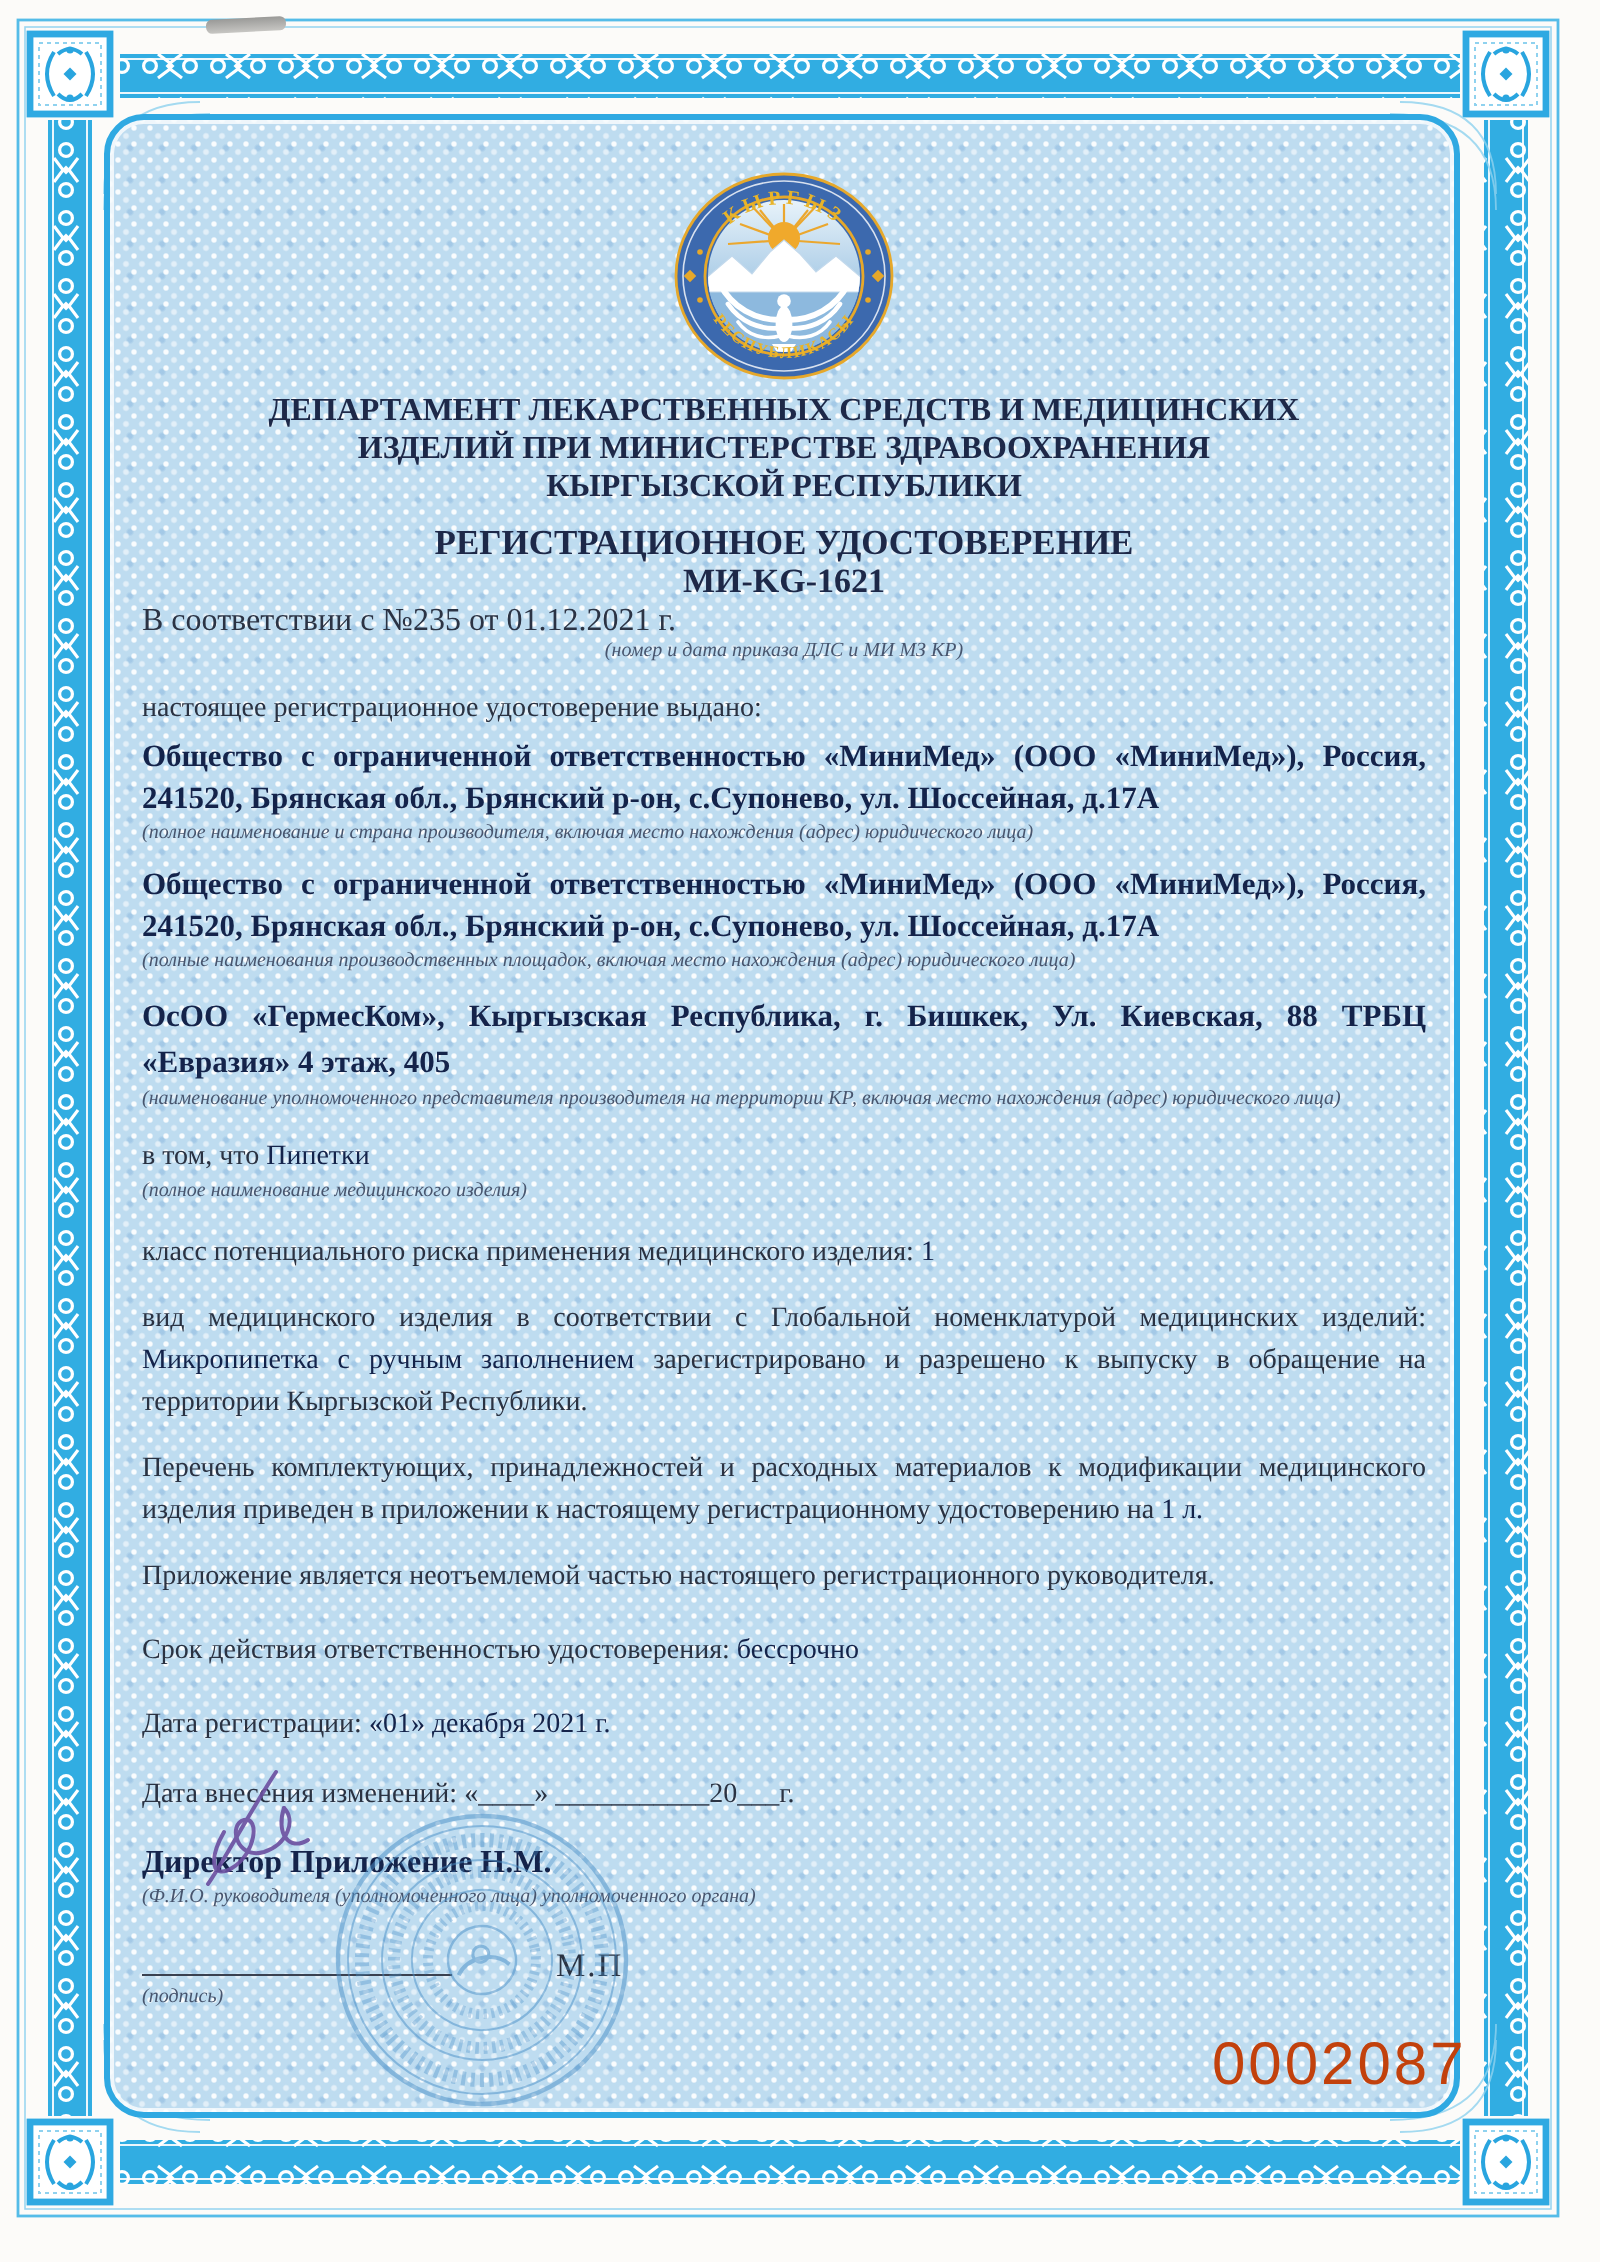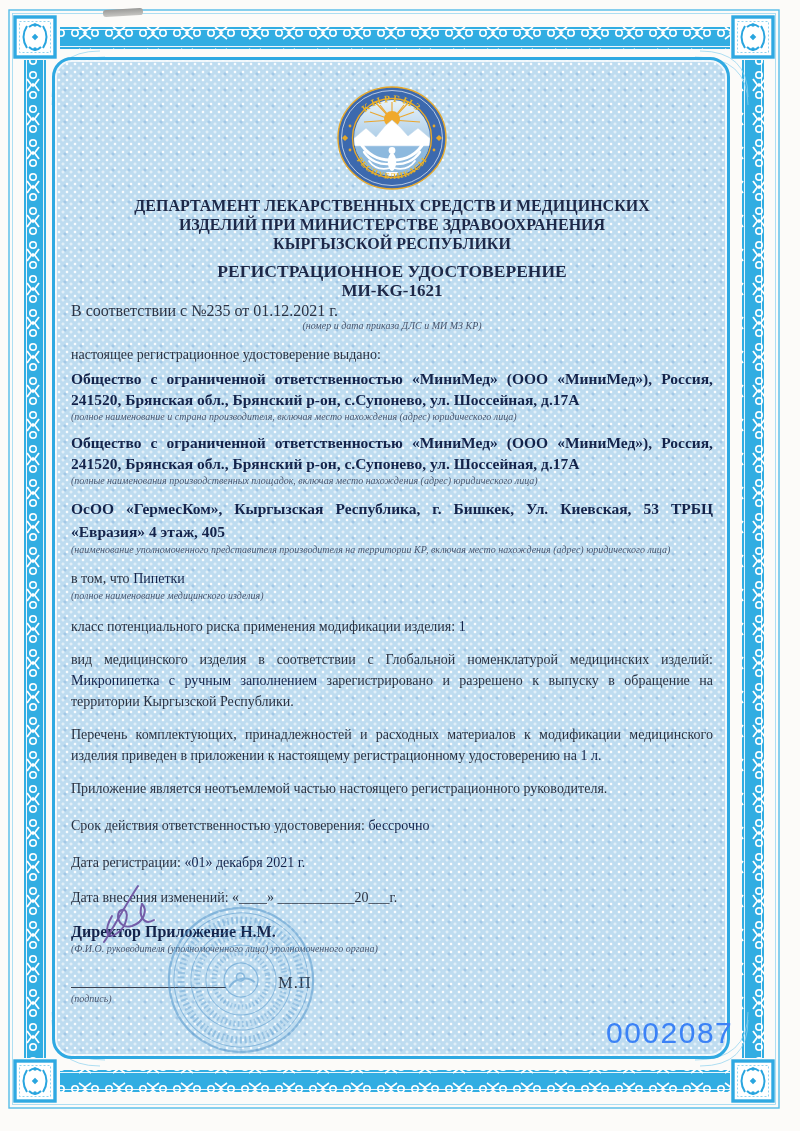--- a/index.html
+++ b/index.html
@@ -42,21 +42,21 @@
   p{margin:0;}
   .mt4{margin-top:4px;}.mt8{margin-top:8px;}.mt10{margin-top:10px;}
   .mt12{margin-top:12px;}.mt14{margin-top:14px;}.mt16{margin-top:16px;}
   .mt1{margin-top:1px;}
   .sig-row{margin-top:18px;font-size:16px;color:#2a3242;font-family:Liberation Serif, serif;}
   .sig-line{display:inline-block;width:155px;border-bottom:1.4px solid #3a4150;height:14px;}
   .mp{margin-left:52px;font-size:16.5px;color:#2a3242;letter-spacing:1px;}
   .serial{
     position:absolute;left:606px;top:1016px;z-index:6;
     font-family:"Liberation Sans","DejaVu Sans",sans-serif;
-    font-size:30px;letter-spacing:1.5px;color:#3b82f6;
+    font-size:30px;letter-spacing:1.5px;color:#c2410c;
   }
   .stamp-svg{position:absolute;left:162px;top:901px;z-index:4;}
   .sign-svg{position:absolute;left:92px;top:882px;z-index:5;}
 </style>
 </head>
 <body>
 
 <div class="page">
 
   <svg class="frame-svg" width="800" height="1131" viewBox="0 0 800 1131">
@@ -228,27 +228,27 @@
     <div class="note center">(номер и дата приказа ДЛС и МИ МЗ КР)</div>
 
     <p class="t mt12">настоящее регистрационное удостоверение выдано:</p>
 
     <p class="bold-block just mt4">Общество с ограниченной ответственностью «МиниМед» (ООО «МиниМед»), Россия, 241520, Брянская обл., Брянский р-он, с.Супонево, ул. Шоссейная, д.17А</p>
     <p class="note mt1">(полное наименование и страна производителя, включая место нахождения (адрес) юридического лица)</p>
 
     <p class="bold-block just mt10">Общество с ограниченной ответственностью «МиниМед» (ООО «МиниМед»), Россия, 241520, Брянская обл., Брянский р-он, с.Супонево, ул. Шоссейная, д.17А</p>
     <p class="note mt1">(полные наименования производственных площадок, включая место нахождения (адрес) юридического лица)</p>
 
-    <p class="bold-block just repr mt10">ОсОО «ГермесКом», Кыргызская Республика, г. Бишкек, Ул. Киевская, 53 ТРБЦ «Евразия» 4 этаж, 405</p>
+    <p class="bold-block just repr mt10">ОсОО «ГермесКом», Кыргызская Республика, г. Бишкек, Ул. Киевская, 88 ТРБЦ «Евразия» 4 этаж, 405</p>
     <p class="note mt1">(наименование уполномоченного представителя производителя на территории КР, включая место нахождения (адрес) юридического лица)</p>
 
     <p class="t mt12"><span>в том, что </span><span class="b">Пипетки</span></p>
     <p class="note mt1">(полное наименование медицинского изделия)</p>
 
-    <p class="t mt14"><span>класс потенциального риска применения модификации изделия: </span><span class="b">1</span></p>
+    <p class="t mt14"><span>класс потенциального риска применения медицинского изделия: </span><span class="b">1</span></p>
 
     <p class="t just mt12"><span>вид медицинского изделия в соответствии с Глобальной номенклатурой медицинских изделий: </span><span class="b">Микропипетка с ручным заполнением</span><span> зарегистрировано и разрешено к выпуску в обращение на территории Кыргызской Республики.</span></p>
 
     <p class="t just mt12"><span>Перечень комплектующих, принадлежностей и расходных материалов к модификации медицинского изделия приведен в приложении к настоящему регистрационному удостоверению на </span><span class="b">1 л.</span></p>
 
     <p class="t mt12">Приложение является неотъемлемой частью настоящего регистрационного руководителя.</p>
 
     <p class="t mt16"><span>Срок действия ответственностью удостоверения: </span><span class="b">бессрочно</span></p>
 
     <p class="t mt16"><span>Дата регистрации: </span><span class="b">«01» декабря 2021 г.</span></p>

